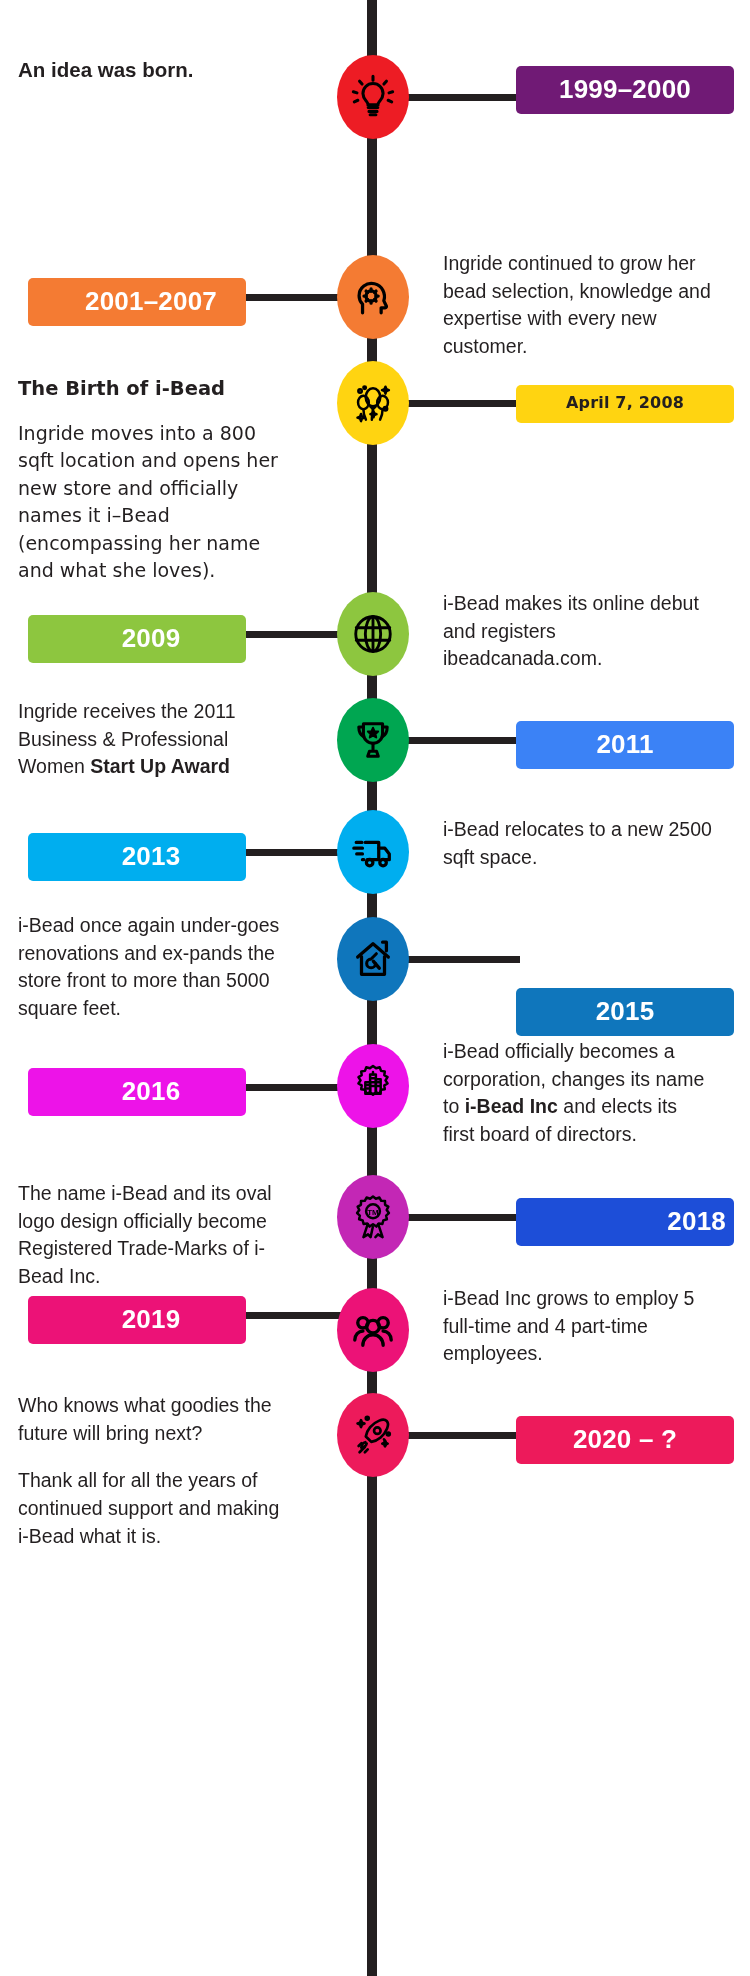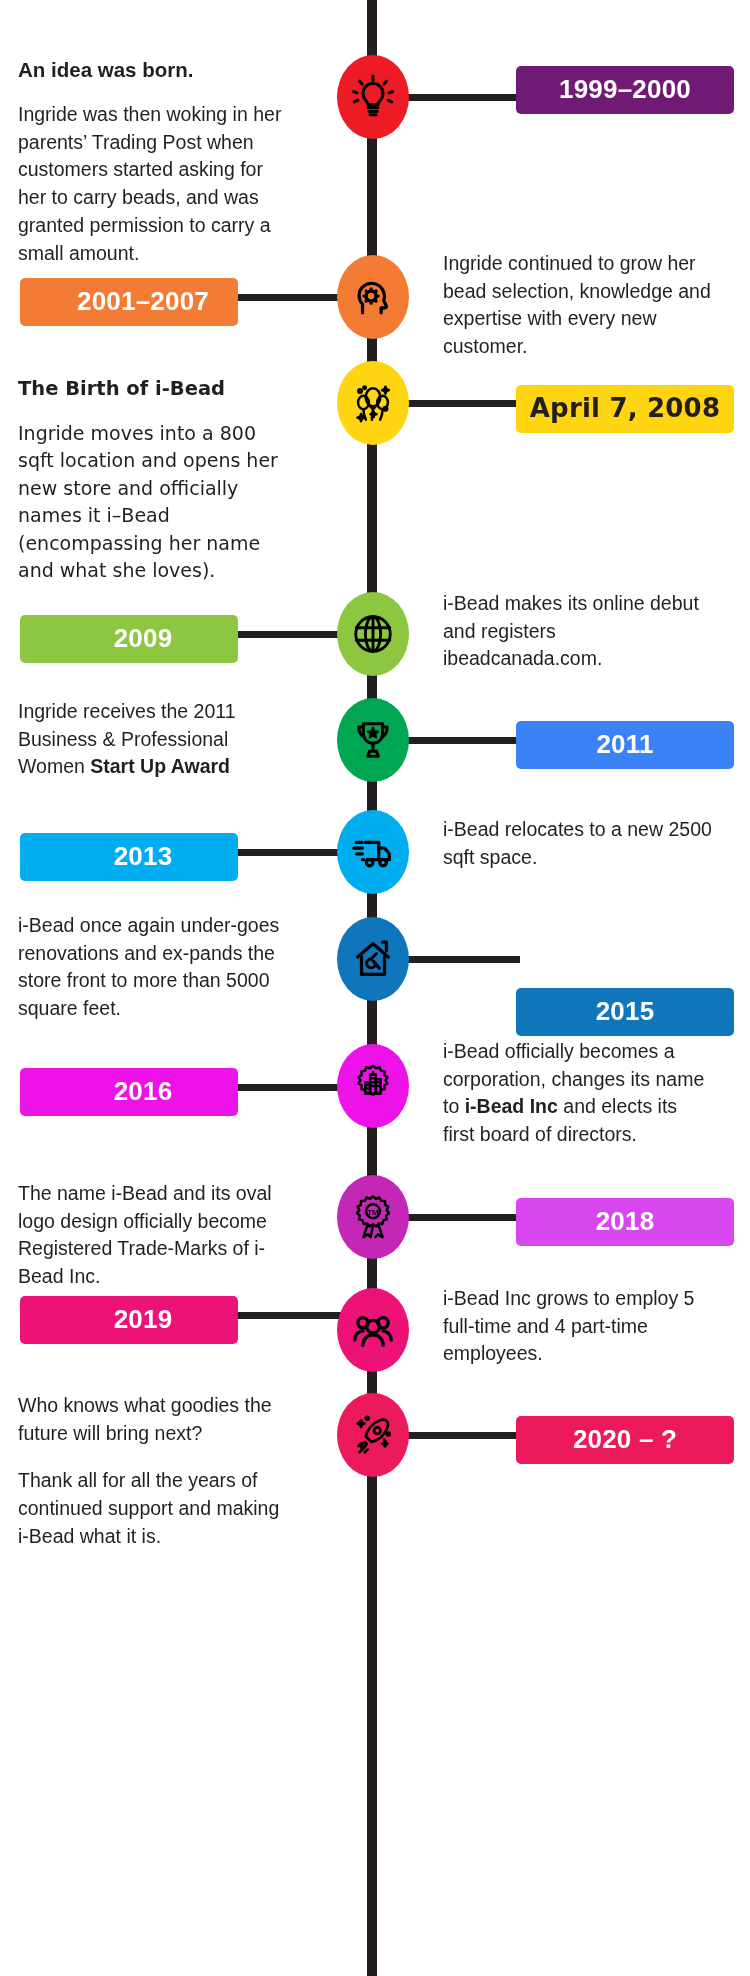--- a/index.html
+++ b/index.html
@@ -71,25 +71,25 @@
     color: #ffffff;
     font-weight: bold;
     font-size: 26px;
     letter-spacing: 0.2px;
     text-align: center;
     padding: 10px 8px 11px;
     z-index: 3;
     white-space: nowrap;
     line-height: 1.05;
   }
-  .badge.left  { left: 20px;  width: 218px; padding-left: 36px; }
+  .badge.left  { left: 28px;  width: 218px; padding-left: 36px; }
   .badge.right { right: 16px; width: 218px; }
   .badge.geo {
     font-family: "DejaVu Sans", sans-serif;
-    font-size: 26px;
+    font-size: 16px;
     color: #231f20;
     padding-left: 8px;
   }
 
   
   .desc {
     position: absolute;
     font-size: 19.5px;
     line-height: 1.42;
     color: #231f20;
@@ -117,21 +117,20 @@
 </head>
 <body>
 
 <div class="timeline">
 
   <div class="spine"></div>
 
   <div class="row">
     <div class="desc left" style="top:55px;">
       <span class="head">An idea was born.</span>
-      <p>Ingride was then woking in her parents’ Trading Post when customers started asking for her to carry beads, and was granted permission to carry a small amount.</p>
     </div>
     <div class="connector to-right" style="top:94px; width:115px;"></div>
     <div class="node" style="top:55px; background:#ED1C24;">
       <span>
         <svg viewBox="0 0 48 48" fill="none" stroke="#000" stroke-width="3.2" stroke-linecap="round">
           <path d="M24 10c-6 0-10.5 4.6-10.5 10.4 0 4 2.2 6.3 3.7 8.2 1 1.3 1.5 2.2 1.6 3.4h10.4c.1-1.2.6-2.1 1.6-3.4 1.5-1.9 3.7-4.2 3.7-8.2C34.5 14.6 30 10 24 10z" fill="none"></path>
           <path d="M19 35h10M19.8 39h8.4M21 42.5h6"></path>
           <path d="M24 2.5v4M10 7.5l2.6 3M38 7.5l-2.6 3M3.5 18.5l3.8 1.2M44.5 18.5l-3.8 1.2M4.5 29l3.7-1.6M43.5 29l-3.7-1.6"></path>
         </svg>
       </span>
@@ -285,21 +284,21 @@
     <div class="node" style="top:1175px; background:#C327B5;">
       <span>
         <svg viewBox="0 0 48 48" fill="none" stroke="#000" stroke-width="2.6" stroke-linejoin="round" stroke-linecap="round">
           <path d="M24 2.6l3 2.4 3.7-1.3 1.9 3.4 3.9.3.1 3.9 3.4 1.9-1.7 3.5 2.3 3.2-2.9 2.6.8 3.8-3.7 1.2-1 3.8-3.9-.5-2.3 3.2L24 31.5l-3.6 2.5-2.3-3.2-3.9.5-1-3.8-3.7-1.2.8-3.8-2.9-2.6 2.3-3.2-1.7-3.5 3.4-1.9.1-3.9 3.9-.3 1.9-3.4L21 5z"></path>
           <circle cx="24" cy="18" r="7.2"></circle>
           <text x="24" y="21.6" font-family="Liberation Sans, sans-serif" font-size="8.2" font-weight="bold" fill="#000" stroke="none" text-anchor="middle">TM</text>
           <path d="M18.5 31.5L14 45l4.8-2.9L21.5 45l2.3-10.5M29.5 31.5L34 45l-4.8-2.9L26.5 45"></path>
         </svg>
       </span>
     </div>
-    <div class="badge right" style="top:1198px; background:#d946ef;">2018</div>
+    <div class="badge right" style="top:1198px; background:#1d4ed8;text-align:right;">2018</div>
   </div>
 
   <div class="row">
     <div class="badge left" style="top:1296px; background:#EC1277;">2019</div>
     <div class="connector to-left" style="top:1312px; width:115px;"></div>
     <div class="node" style="top:1288px; background:#EC1277;">
       <span>
         <svg viewBox="0 0 48 48" fill="none" stroke="#000" stroke-width="3.5" stroke-linejoin="round" stroke-linecap="round">
           <circle cx="13.5" cy="16.5" r="5.4"></circle>
           <circle cx="34.5" cy="16.5" r="5.4"></circle>

